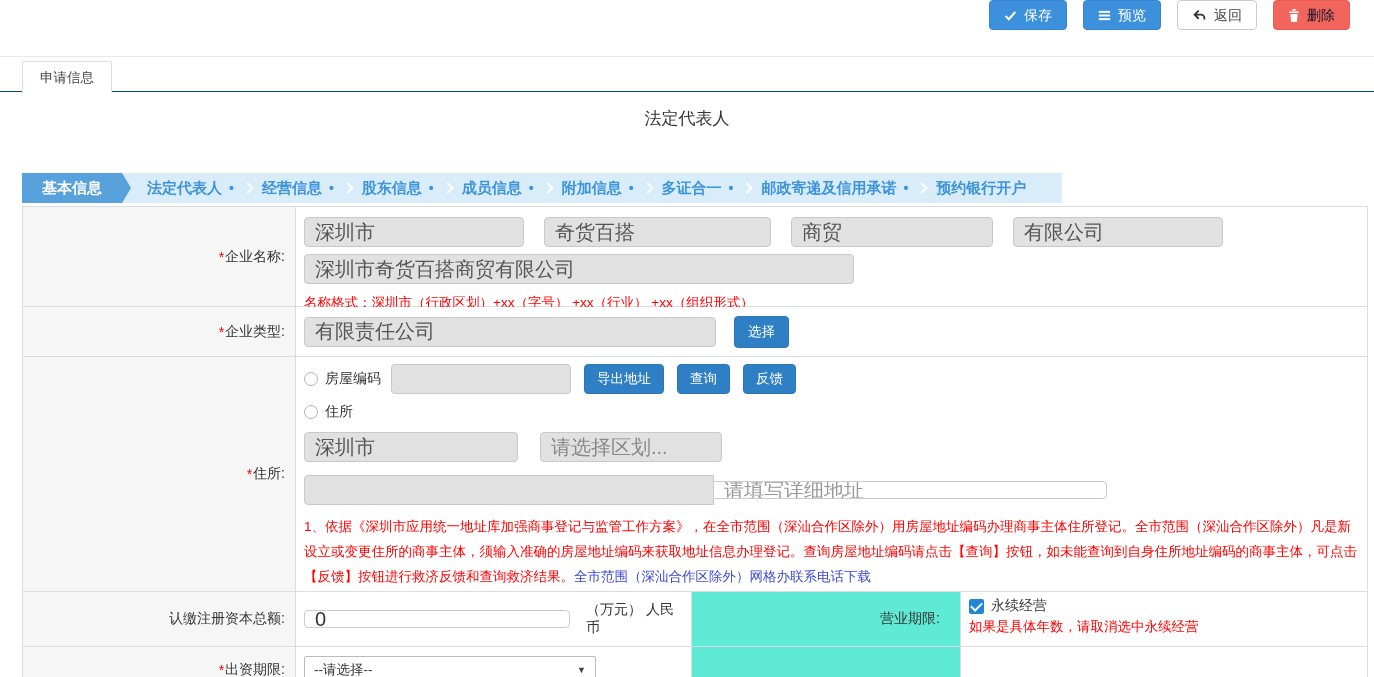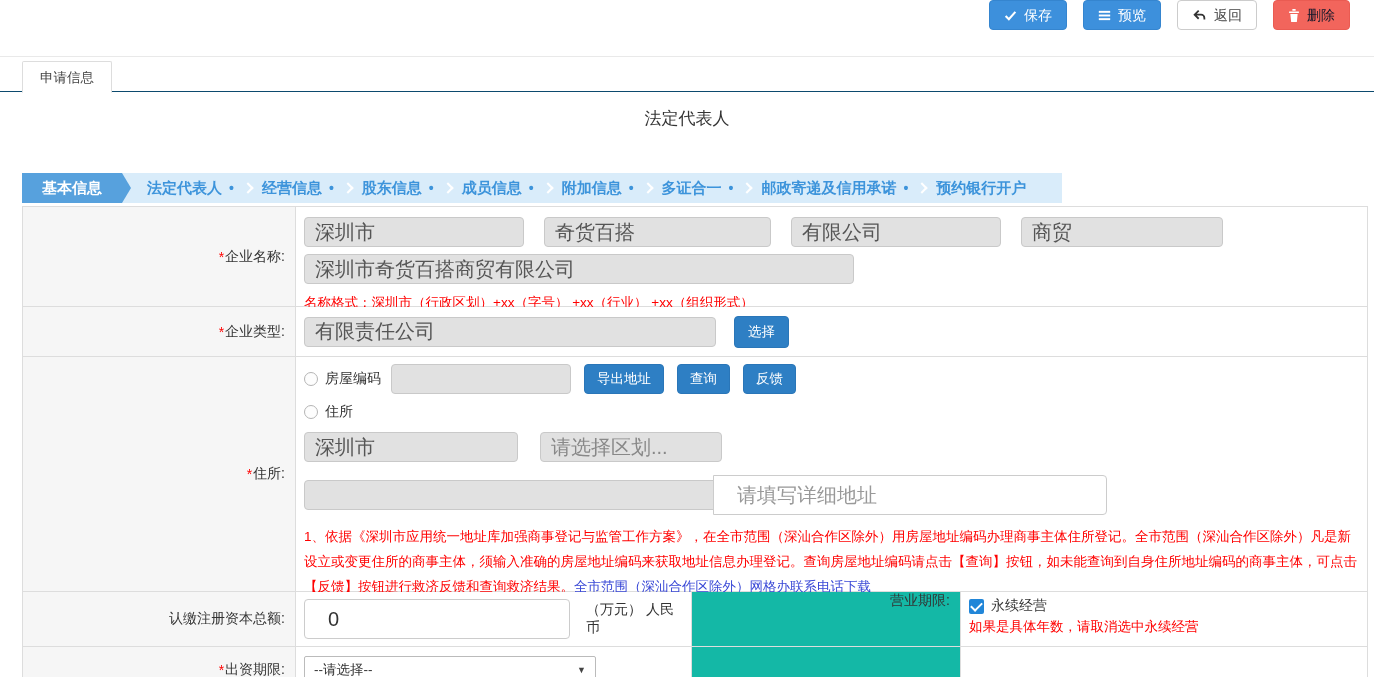--- a/index.html
+++ b/index.html
@@ -38,32 +38,32 @@
   .step-item .dot { margin-left:7px; font-size:14px; }
   .chev { width:8px; height:8px; border-top:2px solid #fff; border-right:2px solid #fff;
     transform:rotate(45deg); margin:0 1px; flex:none; }
 
   
   .form-table { margin:3px 6px 0 22px; border:1px solid #ddd; border-bottom:none;
     font-size:14px; }
   .frow { display:flex; border-bottom:1px solid #ddd; }
   .flabel { width:273px; min-width:273px; background:#f6f6f6; border-right:1px solid #ddd;
     display:flex; align-items:center; justify-content:flex-end; padding-right:10px; }
-  .flabel2 { width:270px; min-width:270px; background:#14b8a6;
+  .flabel2 { width:270px; min-width:270px; background:#5eead4;
     border-left:1px solid #ddd; border-right:1px solid #ddd;
-    display:flex; align-items:flex-start; justify-content:flex-end; padding-right:10px; }
+    display:flex; align-items:center; justify-content:flex-end; padding-right:20px; }
   .fcontent { flex:1; background:#fff; padding:8px; }
   .req { color:#f00; margin-right:1px; }
 
   input { font-family:inherit; font-size:20px; }
   .ginput { background:#e1e1e1; border:1px solid #c9c9c9; border-radius:4px;
     height:30px; padding:0 10px; color:#555; }
   .ginput::placeholder { color:#888; }
   .winput { background:#fff; border:1px solid #ccc; border-radius:4px;
-    height:40px; padding:0 23px; color:#333; }
+    height:18px; padding:0 10px; color:#333; }
   .winput::placeholder { color:#999; }
 
   .row-name { height:100px; }
   .row-name .fcontent { padding-top:10px; }
   .inputs-line { display:flex; gap:20px; }
   .w1{width:220px}.w2{width:227px}.w3{width:202px}.w4{width:210px}
   .full-line { margin-top:7px; }
   .full-line input { width:550px; }
   .rnote { color:#f00; font-size:13.5px; margin-top:6px; line-height:25px; }
   .rlink { color:#3948d6; text-decoration:none; cursor:pointer; }
@@ -209,22 +209,22 @@
 
   <div class="frow row-name">
     <div class="flabel">
       <span class="req">*</span>
       <span>企业名称:</span>
     </div>
     <div class="fcontent">
       <div class="inputs-line">
         <input class="ginput w1" value="深圳市" style="">
         <input class="ginput w2" value="奇货百搭" style="">
+        <input class="ginput w3" value="商贸" style="">
         <input class="ginput w4" value="有限公司" style="">
-        <input class="ginput w3" value="商贸" style="">
       </div>
       <div class="full-line">
         <input class="ginput" value="深圳市奇货百搭商贸有限公司" style="">
       </div>
       <div class="rnote">名称格式：深圳市（行政区划）+xx（字号） +xx（行业） +xx（组织形式）</div>
     </div>
   </div>
 
   <div class="frow row-type">
     <div class="flabel">

